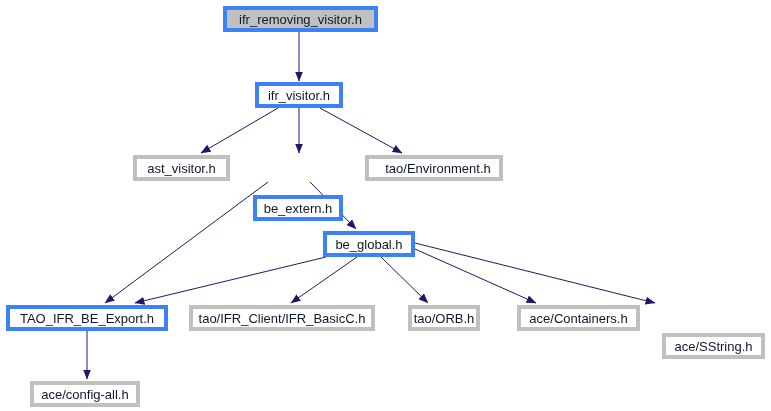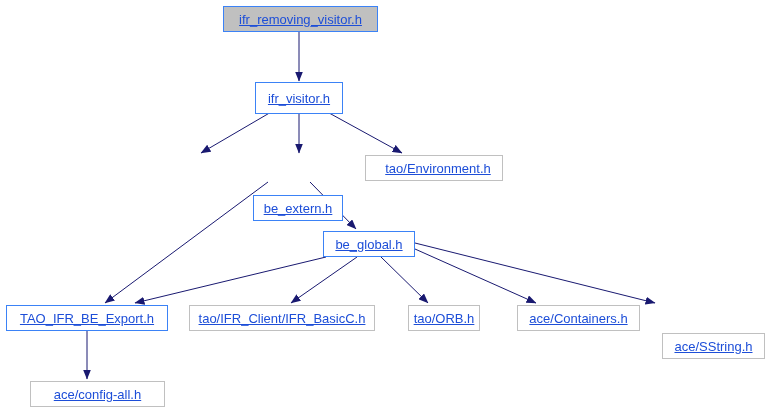--- a/index.html
+++ b/index.html
@@ -16,26 +16,25 @@
     left: 0; top: 0;
     width: 771px; height: 411px;
   }
   .node {
     position: absolute;
     box-sizing: border-box;
     display: flex;
     align-items: center;
     justify-content: center;
     background: #ffffff;
-    border: 1px solid #3b82f6;
-    color: #1d4ed8;
+    border: 4px solid #3b82f6;
+    color: #0f172a;
     font-size: 13px;
     white-space: nowrap;
     cursor: pointer;
-    text-decoration: underline;
   }
   .node.leaf { border-color: #c0c0c0; }
   .node.root { background: #c0c0c0; }
 </style>
 </head>
 <body>
 
 <div id="canvas">
 
   <svg id="edges" viewBox="0 0 771 411" xmlns="http://www.w3.org/2000/svg">
@@ -54,24 +53,25 @@
       <line x1="326" y1="257" x2="135" y2="303" marker-end="url(#arrow)"></line>
       <line x1="357" y1="257" x2="291" y2="303" marker-end="url(#arrow)"></line>
       <line x1="381" y1="257" x2="428" y2="303" marker-end="url(#arrow)"></line>
       <line x1="415" y1="249" x2="536" y2="303" marker-end="url(#arrow)"></line>
       <line x1="415" y1="243" x2="655" y2="303" marker-end="url(#arrow)"></line>
       <line x1="87" y1="331" x2="87" y2="379" marker-end="url(#arrow)"></line>
     </g>
   </svg>
 
   <div class="node root" style="left:223px; top:6px;   width:155px; height:26px;">ifr_removing_visitor.h</div>
-  <div class="node" style="left:255px; top:82px;  width:88px;  height:32px;">ifr_visitor.h</div>
+  <div class="node" style="left:255px; top:82px;  width:88px;  height:26px;">ifr_visitor.h</div>
+  <div class="node leaf" style="left:133px; top:155px; width:97px;  height:26px;">ast_visitor.h</div>
   <div class="node" style="left:253px; top:155px; width:90px;  height:26px;margin-top:40px;">be_extern.h</div>
   <div class="node leaf" style="left:365px; top:155px; width:138px; height:26px;padding-left:8px;">tao/Environment.h</div>
   <div class="node" style="left:323px; top:231px; width:92px;  height:26px;">be_global.h</div>
   <div class="node" style="left:6px;   top:305px; width:162px; height:26px;">TAO_IFR_BE_Export.h</div>
   <div class="node leaf" style="left:189px; top:305px; width:186px; height:26px;">tao/IFR_Client/IFR_BasicC.h</div>
   <div class="node leaf" style="left:408px; top:305px; width:72px;  height:26px;text-align:right;">tao/ORB.h</div>
   <div class="node leaf" style="left:517px; top:305px; width:123px; height:26px;text-align:center;">ace/Containers.h</div>
   <div class="node leaf" style="left:662px; top:305px; width:103px; height:26px;margin-top:28px;">ace/SString.h</div>
-  <div class="node leaf" style="left:30px;  top:381px; width:135px; height:26px;">ace/config-all.h</div>
+  <div class="node leaf" style="left:30px;  top:381px; width:110px; height:26px;">ace/config-all.h</div>
 
 </div>
 
 </body></html>

